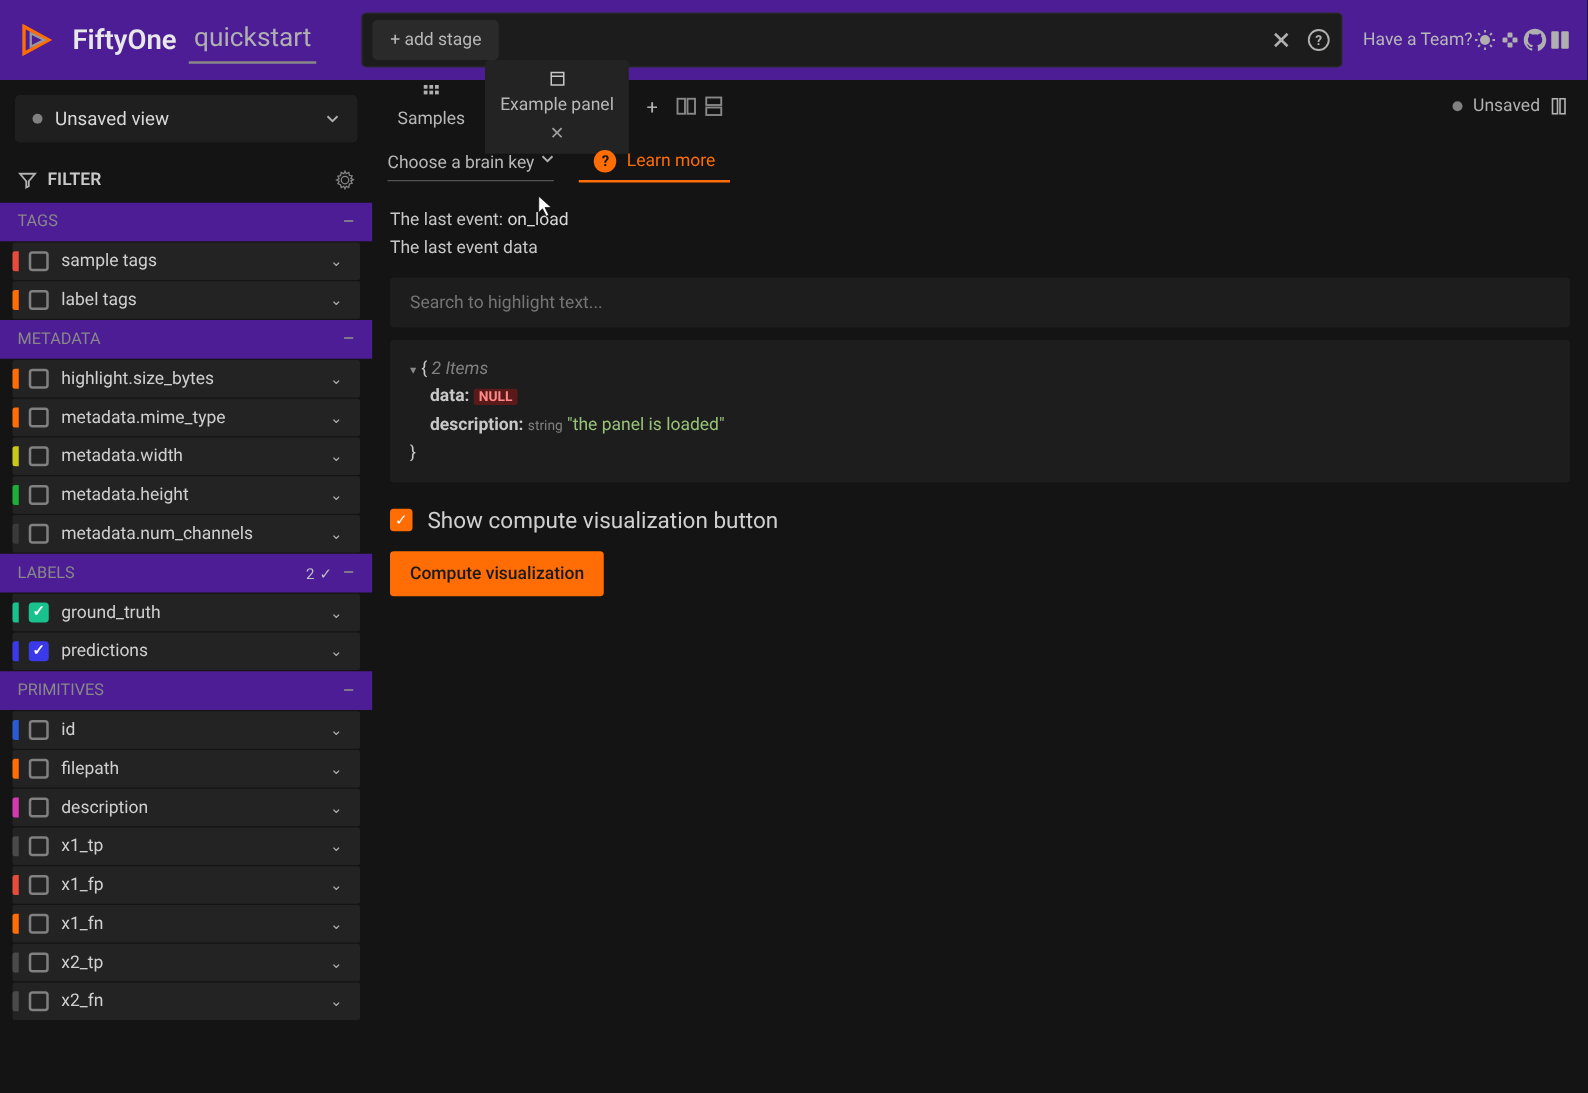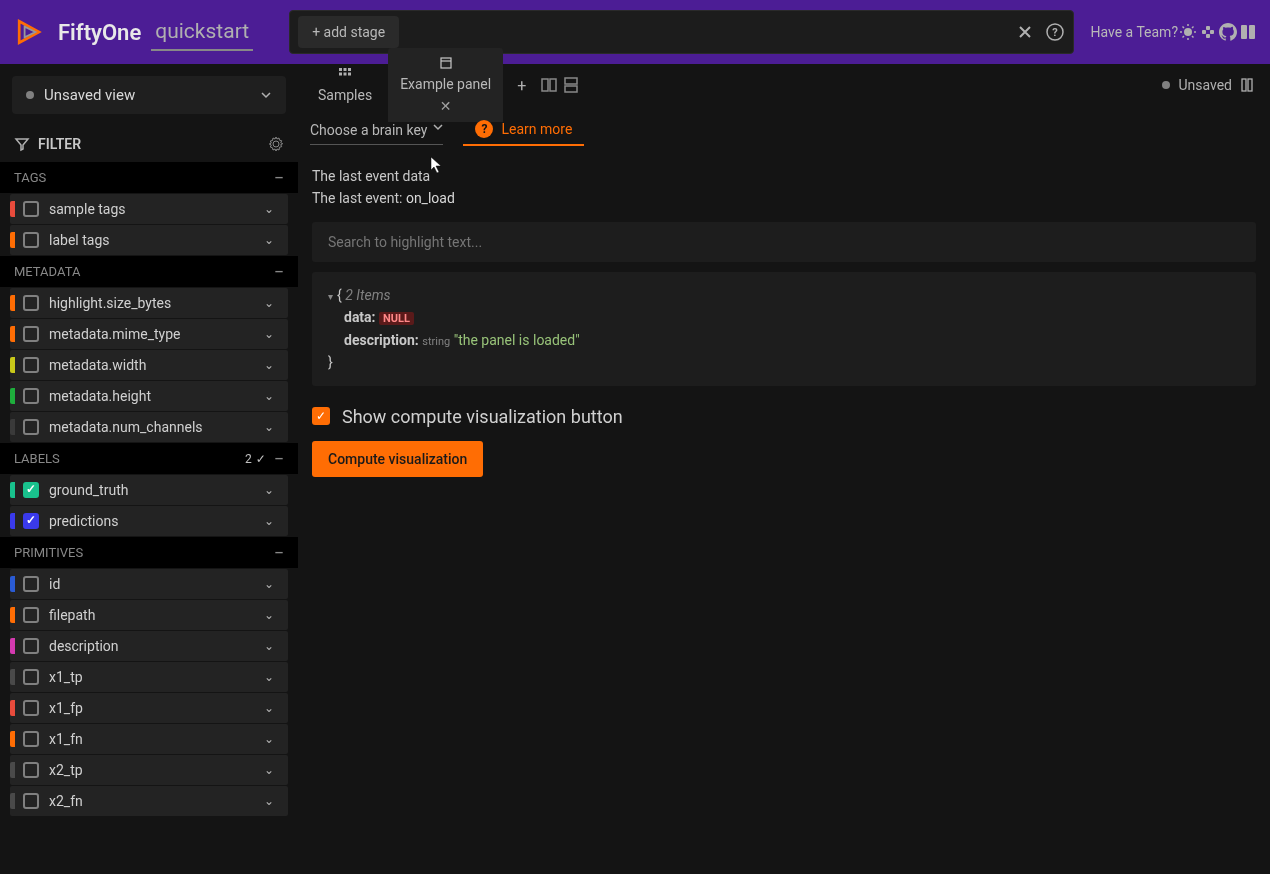--- a/index.html
+++ b/index.html
@@ -19,21 +19,21 @@
 .sidebar { width: 298px; background: #141414; display: flex; flex-direction: column; }
 .view-selector { margin: 12px; background: #1f1f1f; border-radius: 4px; padding: 10px 14px; display: flex; align-items: center; gap: 10px; cursor: pointer; }
 .view-dot { width: 8px; height: 8px; background: #808080; border-radius: 50%; }
 .view-label { flex:1; color: #d8d8d8; font-size: 15px; }
 .filter-header { display: flex; align-items: center; padding: 10px 14px; gap: 8px; }
 .filter-label { font-size: 14px; font-weight: 600; color: #c8c8c8; flex:1; }
 .gear-icon { color: #888; cursor: pointer; }
 .filter-list { flex:1; overflow-y: auto; scrollbar-width: thin; scrollbar-color: #444 transparent; }
 .filter-list::-webkit-scrollbar { width: 6px; }
 .filter-list::-webkit-scrollbar-thumb { background: #444; border-radius: 3px; }
-.group-header { padding: 8px 14px; color: #888; font-size: 13px; display: flex; align-items: center; background: #000000; }
+.group-header { padding: 8px 14px; color: #888; font-size: 13px; display: flex; align-items: center; background: #4c1d95; }
 .group-header .gh-label { flex:1; }
 .group-count { color: #c0c0c0; font-size: 12px; margin-right: 4px; }
 .check-icon { color: #c0c0c0; margin-right: 8px; font-size: 12px; }
 .collapse { color: #888; font-size: 18px; line-height: 10px; cursor: pointer; }
 .filter-item { display: flex; align-items: center; padding: 7px 10px 7px 0; margin: 1px 10px 1px 0; background: #232323; border-radius: 2px; position: relative; margin-left: 10px; }
 .color-bar { width: 5px; align-self: stretch; margin-right: 8px; border-radius: 2px 0 0 2px; flex-shrink:0; }
 .checkbox { width: 16px; height: 16px; border: 2px solid #808080; border-radius: 3px; margin-right: 10px; flex-shrink:0; cursor: pointer; position: relative; }
 .checkbox.checked-orange { background: #19c28d; border-color: #19c28d; }
 .checkbox.checked-blue { background: #3a3aeb; border-color: #3a3aeb; }
 .checkbox.checked-orange::after, .checkbox.checked-blue::after { content:"✓"; position:absolute; top:-2px; left:1px; color:#fff; font-size:12px; font-weight:bold; }
@@ -349,25 +349,25 @@
             </svg>
           </span>
       </div>
       <div class="learn-more">
         <span class="learn-more-icon">?</span>
         <span>Learn more</span>
       </div>
     </div>
 
     <div class="panel-body">
-      <div class="event-line">The last event data</div>
       <div class="event-line">
         <span>The last event:</span>
         <span class="event-val">on_load</span>
       </div>
+      <div class="event-line">The last event data</div>
       <input class="search-highlight" placeholder="Search to highlight text..." style="">
       <div class="json-box">
         <div><span class="json-toggle">▾</span><span class="json-brace">{</span> <span class="json-meta">2 Items</span></div>
         <div style="padding-left:16px"><span class="json-key">data:</span> <span class="json-null">NULL</span></div>
         <div style="padding-left:16px"><span class="json-key">description:</span> <span class="json-type">string</span> <span class="json-string">"the panel is loaded"</span></div>
         <div><span class="json-brace">}</span></div>
       </div>
       <div class="viz-check">
         <span class="viz-checkbox">✓</span>
         <span class="viz-label">Show compute visualization button</span>

